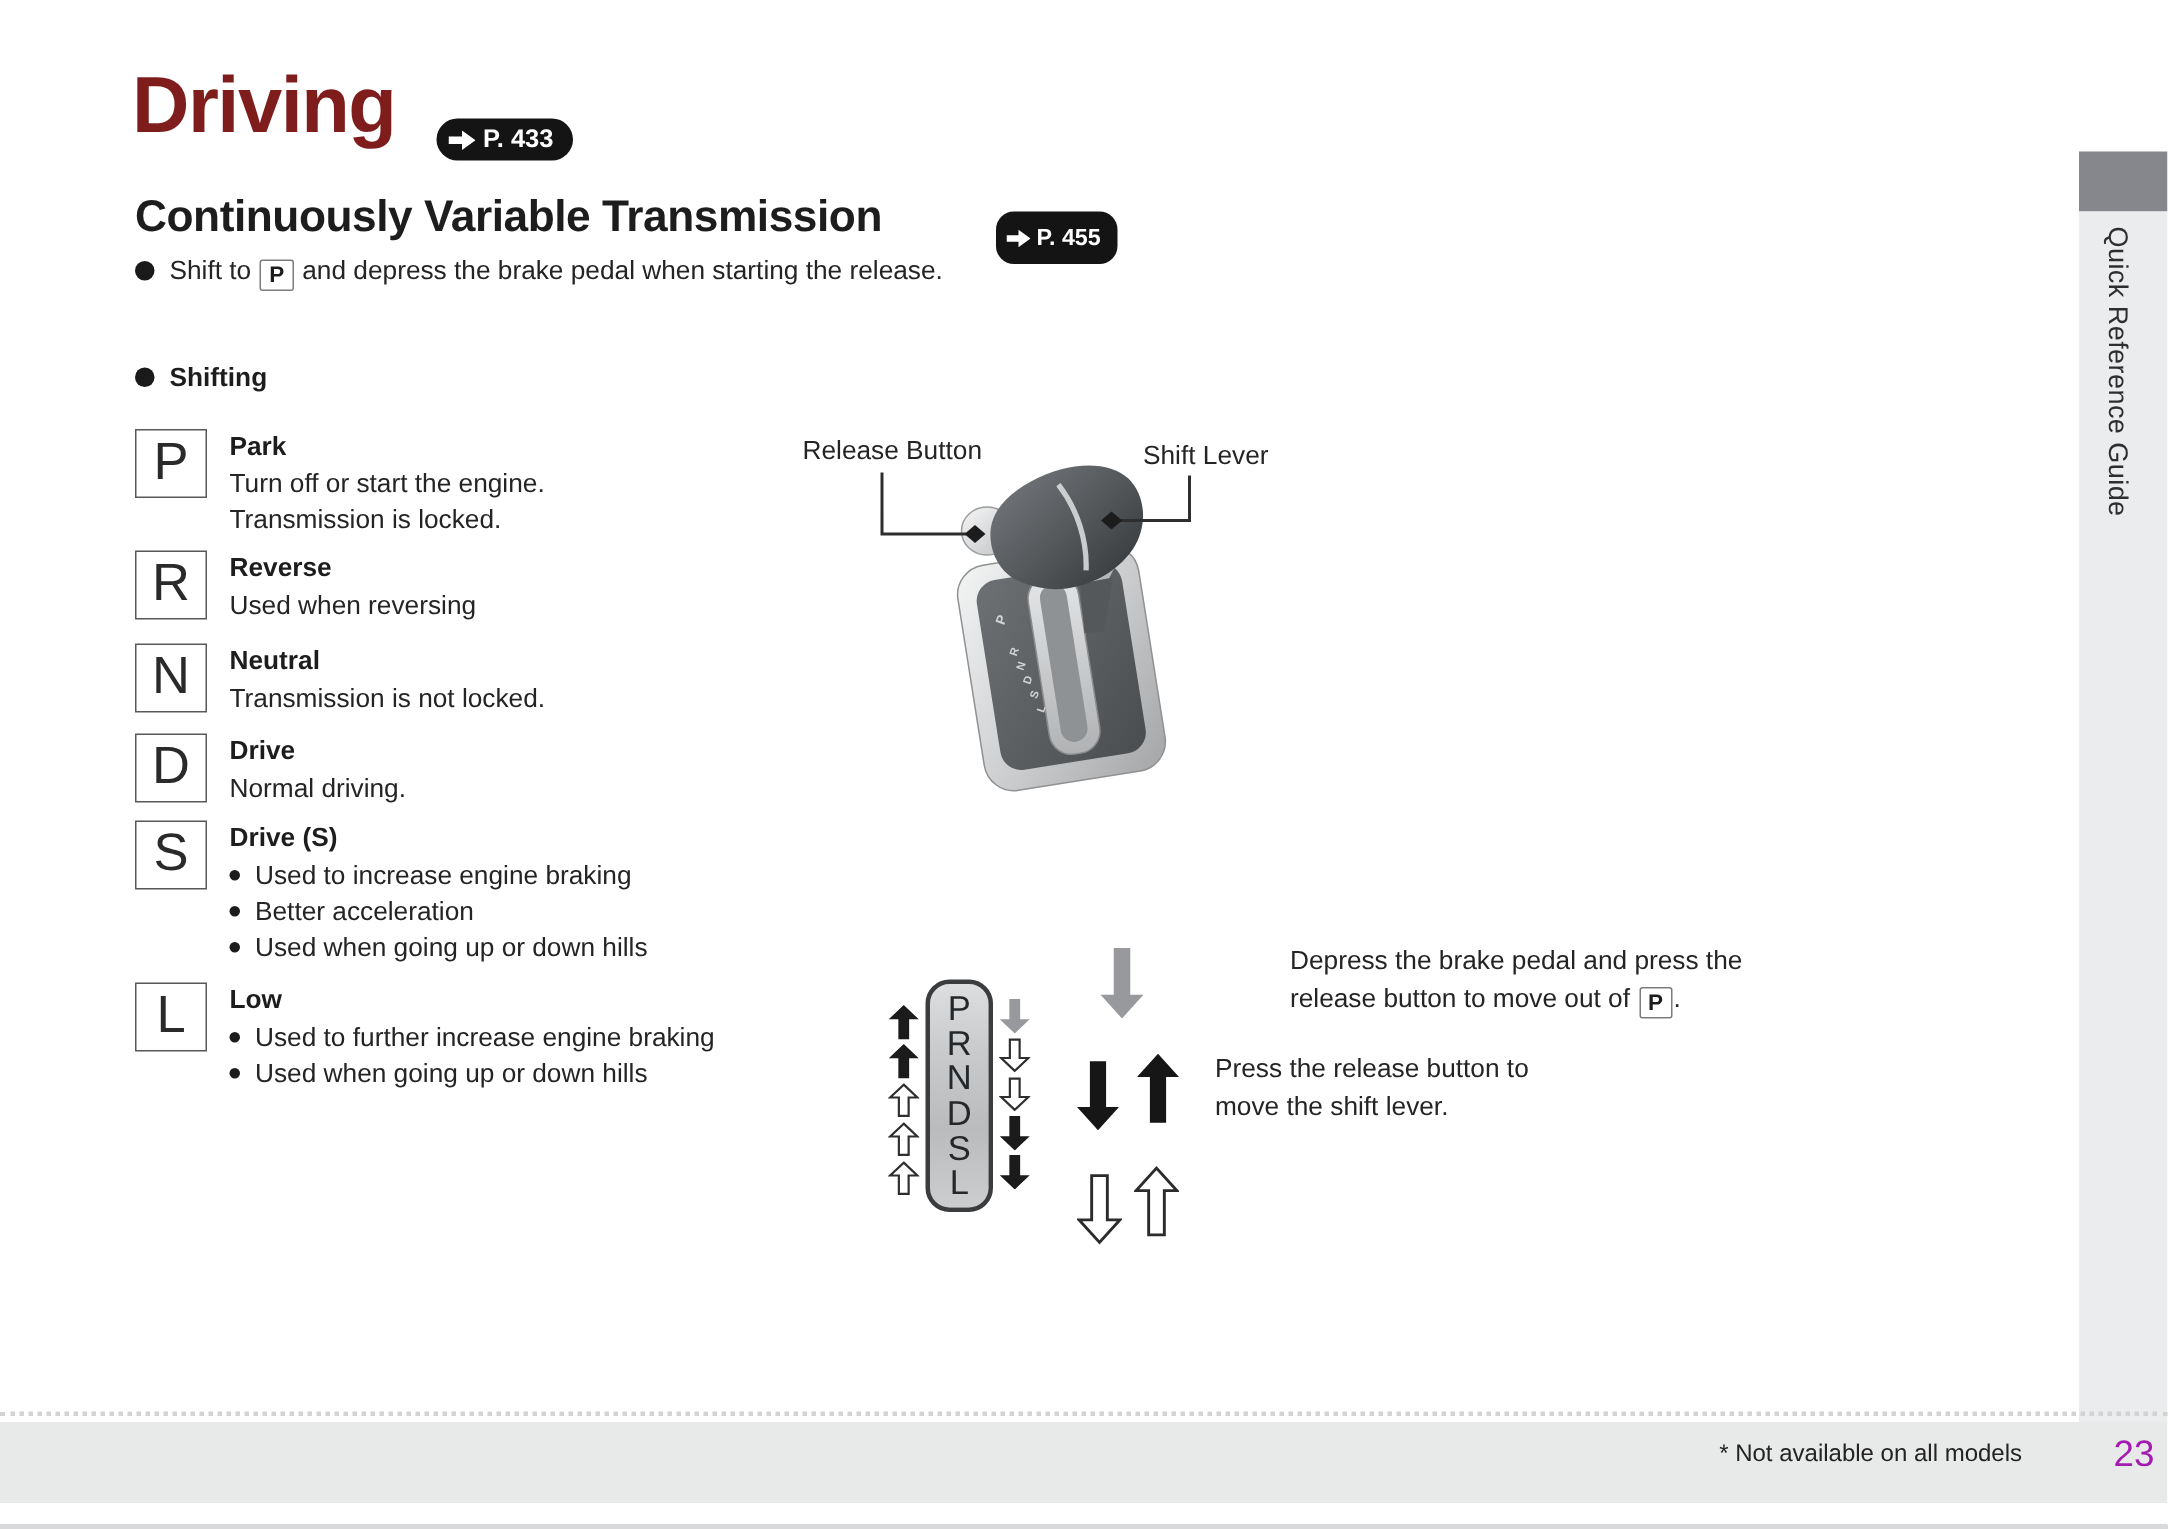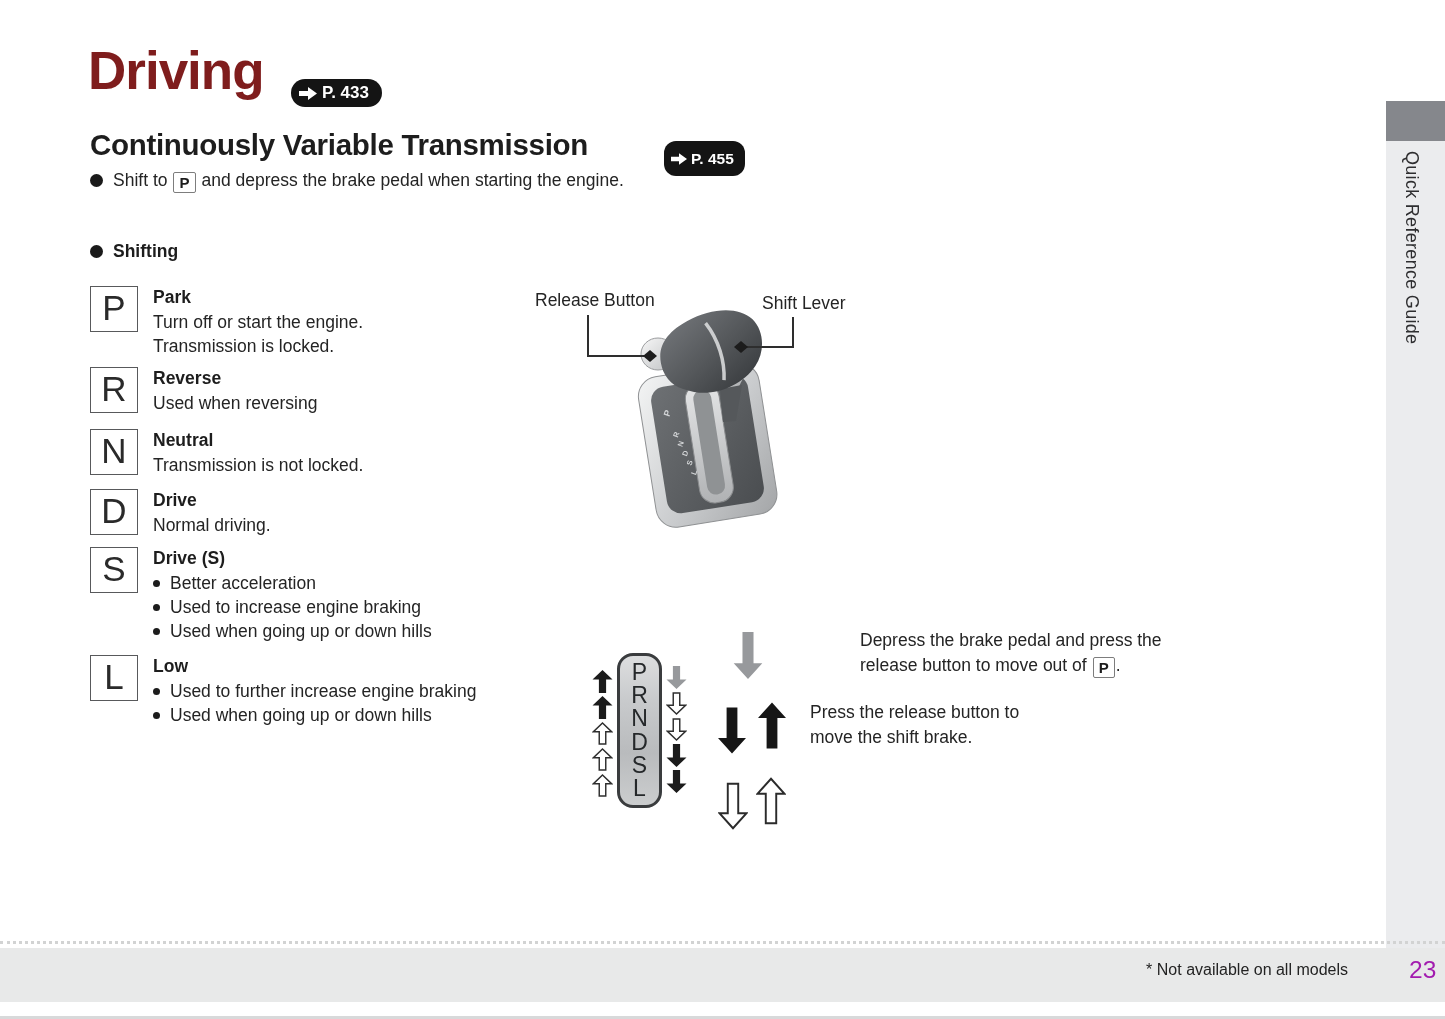--- a/index.html
+++ b/index.html
@@ -91,21 +91,21 @@
 
 <div class="abs section-title">Continuously Variable Transmission</div>
 <div class="abs pill pill-sm">
   <svg width="16" height="12" viewBox="0 0 18 13">
       <polygon points="0,4 9,4 9,0 18,6.5 9,13 9,9 0,9" fill="#ffffff"></polygon>
     </svg>
   <span>P. 455</span>
 </div>
 
 <div class="abs intro-line">
-  <span class="dot"></span><span>Shift to</span><span class="keybox">P</span><span>and depress the brake pedal when starting the engine.</span>
+  <span class="dot"></span><span>Shift to</span><span class="keybox">P</span><span>and depress the brake pedal when starting the release.</span>
 </div>
 
 <div class="abs shifting-line">
   <span class="dot"></span><span>Shifting</span>
 </div>
 
 <div class="abs gear-row" style="top:286px;">
   <div class="gear-box">P</div>
   <div class="gear-text">
     <div class="gear-name">Park</div>
@@ -137,25 +137,25 @@
     <div class="gear-line">Normal driving.</div>
   </div>
 </div>
 
 <div class="abs gear-row" style="top:547px;">
   <div class="gear-box">S</div>
   <div class="gear-text">
     <div class="gear-name">Drive (S)</div>
     <div class="gear-bullet">
         <span class="mini-dot"></span>
+        <span>Used to increase engine braking</span>
+      </div>
+    <div class="gear-bullet">
+        <span class="mini-dot"></span>
         <span>Better acceleration</span>
-      </div>
-    <div class="gear-bullet">
-        <span class="mini-dot"></span>
-        <span>Used to increase engine braking</span>
       </div>
     <div class="gear-bullet">
         <span class="mini-dot"></span>
         <span>Used when going up or down hills</span>
       </div>
   </div>
 </div>
 
 <div class="abs gear-row" style="top:655px;">
   <div class="gear-box">L</div>
@@ -297,21 +297,21 @@
   <div class="legend-icons" style="gap:12px;">
     <svg width="28" height="47" viewBox="0 0 28 46" style="margin-top:7px;">
         <polygon points="14,46 0,30.5 8.6,30.5 8.6,0 19.4,0 19.4,30.5 28,30.5" fill="#161616"></polygon>
       </svg>
     <svg width="28" height="47" viewBox="0 0 28 46" style="margin-top:2px;">
         <polygon points="14,0 28,15.5 19.4,15.5 19.4,46 8.6,46 8.6,15.5 0,15.5" fill="#161616"></polygon>
       </svg>
   </div>
   <div class="legend-text">
     <span>Press the release button to</span><br>
-    <span>move the shift brake.</span>
+    <span>move the shift lever.</span>
   </div>
 </div>
 
 <div class="abs legend-row lg-row3">
   <div class="legend-icons" style="gap:8px;">
     <svg width="30" height="50" viewBox="-1.5 -1.5 31 49" style="margin-top:7px;">
         <polygon points="14,46 0,30.5 8.6,30.5 8.6,0 19.4,0 19.4,30.5 28,30.5" fill="#ffffff" stroke="#2b2b2b" stroke-width="2"></polygon>
       </svg>
     <svg width="30" height="50" viewBox="-1.5 -1.5 31 49" style="margin-top:2px;">
         <polygon points="14,0 28,15.5 19.4,15.5 19.4,46 8.6,46 8.6,15.5 0,15.5" fill="#ffffff" stroke="#2b2b2b" stroke-width="2"></polygon>

